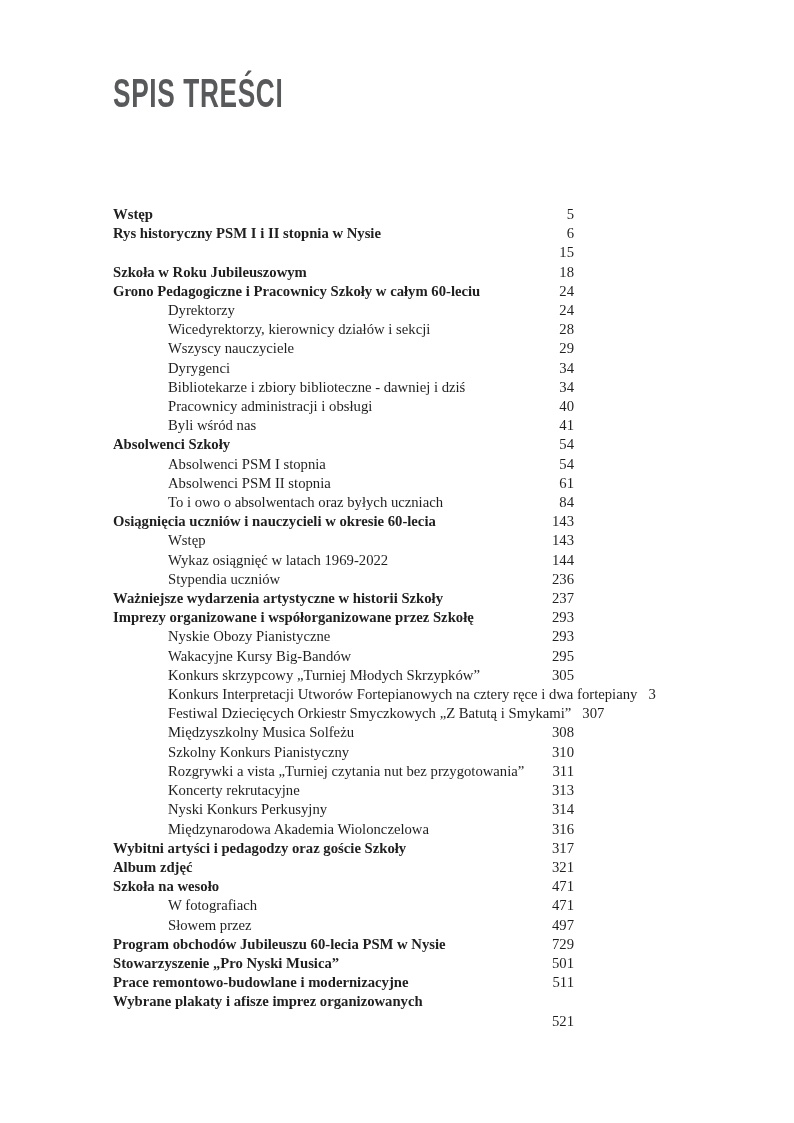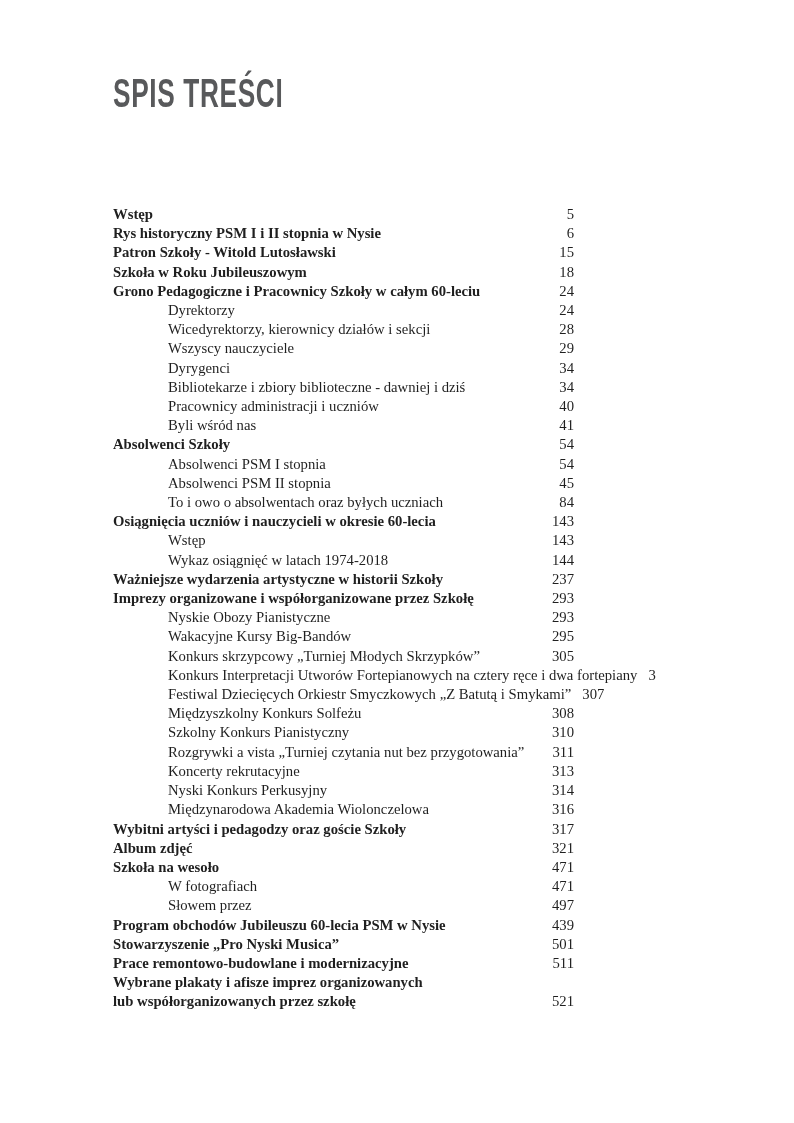--- a/index.html
+++ b/index.html
@@ -59,21 +59,20 @@
     <span class="label">Wstęp</span>
     <span class="leader"></span>
     <span class="pagenum">5</span>
   </div>
       <div class="row level-0 bold">
     <span class="label">Rys historyczny PSM I i II stopnia w Nysie</span>
     <span class="leader"></span>
     <span class="pagenum">6</span>
   </div>
       <div class="row level-0 bold">
-    <span class="label">Patron Szkoły - Witold Lutosławski</span>
     <span class="leader"></span>
     <span class="pagenum">15</span>
   </div>
       <div class="row level-0 bold">
     <span class="label">Szkoła w Roku Jubileuszowym</span>
     <span class="leader"></span>
     <span class="pagenum">18</span>
   </div>
       <div class="row level-0 bold">
     <span class="label">Grono Pedagogiczne i Pracownicy Szkoły w całym 60-leciu</span>
@@ -99,21 +98,21 @@
     <span class="label">Dyrygenci</span>
     <span class="leader"></span>
     <span class="pagenum">34</span>
   </div>
       <div class="row level-1">
     <span class="label">Bibliotekarze i zbiory biblioteczne - dawniej i dziś</span>
     <span class="leader"></span>
     <span class="pagenum">34</span>
   </div>
       <div class="row level-1">
-    <span class="label">Pracownicy administracji i uczniów</span>
+    <span class="label">Pracownicy administracji i obsługi</span>
     <span class="leader"></span>
     <span class="pagenum">40</span>
   </div>
       <div class="row level-1">
     <span class="label">Byli wśród nas</span>
     <span class="leader"></span>
     <span class="pagenum">41</span>
   </div>
       <div class="row level-0 bold">
     <span class="label">Absolwenci Szkoły</span>
@@ -121,42 +120,47 @@
     <span class="pagenum">54</span>
   </div>
       <div class="row level-1">
     <span class="label">Absolwenci PSM I stopnia</span>
     <span class="leader"></span>
     <span class="pagenum">54</span>
   </div>
       <div class="row level-1">
     <span class="label">Absolwenci PSM II stopnia</span>
     <span class="leader"></span>
-    <span class="pagenum">45</span>
+    <span class="pagenum">61</span>
   </div>
       <div class="row level-1">
     <span class="label">To i owo o absolwentach oraz byłych uczniach</span>
     <span class="leader"></span>
     <span class="pagenum">84</span>
   </div>
       <div class="row level-0 bold">
     <span class="label">Osiągnięcia uczniów i nauczycieli w okresie 60-lecia</span>
     <span class="leader"></span>
     <span class="pagenum">143</span>
   </div>
       <div class="row level-1">
     <span class="label">Wstęp</span>
     <span class="leader"></span>
     <span class="pagenum">143</span>
   </div>
       <div class="row level-1">
-    <span class="label">Wykaz osiągnięć w latach 1974-2018</span>
+    <span class="label">Wykaz osiągnięć w latach 1969-2022</span>
     <span class="leader"></span>
     <span class="pagenum">144</span>
   </div>
+      <div class="row level-1">
+    <span class="label">Stypendia uczniów</span>
+    <span class="leader"></span>
+    <span class="pagenum">236</span>
+  </div>
       <div class="row level-0 bold">
     <span class="label">Ważniejsze wydarzenia artystyczne w historii Szkoły</span>
     <span class="leader"></span>
     <span class="pagenum">237</span>
   </div>
       <div class="row level-0 bold">
     <span class="label">Imprezy organizowane i współorganizowane przez Szkołę</span>
     <span class="leader"></span>
     <span class="pagenum">293</span>
   </div>
@@ -179,21 +183,21 @@
     <span class="label">Konkurs Interpretacji Utworów Fortepianowych na cztery ręce i dwa fortepiany</span>
     <span class="leader"></span>
     <span class="pagenum">306</span>
   </div>
       <div class="row level-1">
     <span class="label">Festiwal Dziecięcych Orkiestr Smyczkowych „Z Batutą i Smykami”</span>
     <span class="leader"></span>
     <span class="pagenum">307</span>
   </div>
       <div class="row level-1">
-    <span class="label">Międzyszkolny Konkurs Solfeżu</span>
+    <span class="label">Międzyszkolny Musica Solfeżu</span>
     <span class="leader"></span>
     <span class="pagenum">308</span>
   </div>
       <div class="row level-1">
     <span class="label">Szkolny Konkurs Pianistyczny</span>
     <span class="leader"></span>
     <span class="pagenum">310</span>
   </div>
       <div class="row level-1">
     <span class="label">Rozgrywki a vista „Turniej czytania nut bez przygotowania”</span>
@@ -236,35 +240,34 @@
     <span class="pagenum">471</span>
   </div>
       <div class="row level-1">
     <span class="label">Słowem przez</span>
     <span class="leader"></span>
     <span class="pagenum">497</span>
   </div>
       <div class="row level-0 bold">
     <span class="label">Program obchodów Jubileuszu 60-lecia PSM w Nysie</span>
     <span class="leader"></span>
-    <span class="pagenum">439</span>
+    <span class="pagenum">729</span>
   </div>
       <div class="row level-0 bold">
     <span class="label">Stowarzyszenie „Pro Nyski Musica”</span>
     <span class="leader"></span>
     <span class="pagenum">501</span>
   </div>
       <div class="row level-0 bold">
     <span class="label">Prace remontowo-budowlane i modernizacyjne</span>
     <span class="leader"></span>
     <span class="pagenum">511</span>
   </div>
       <div class="row level-0 bold no-page">
     <span class="label">Wybrane plakaty i afisze imprez organizowanych</span>
 
   </div>
       <div class="row level-0 bold">
-    <span class="label">lub współorganizowanych przez szkołę</span>
     <span class="leader"></span>
     <span class="pagenum">521</span>
   </div>
     </div>
 </div>
 
 </body></html>

